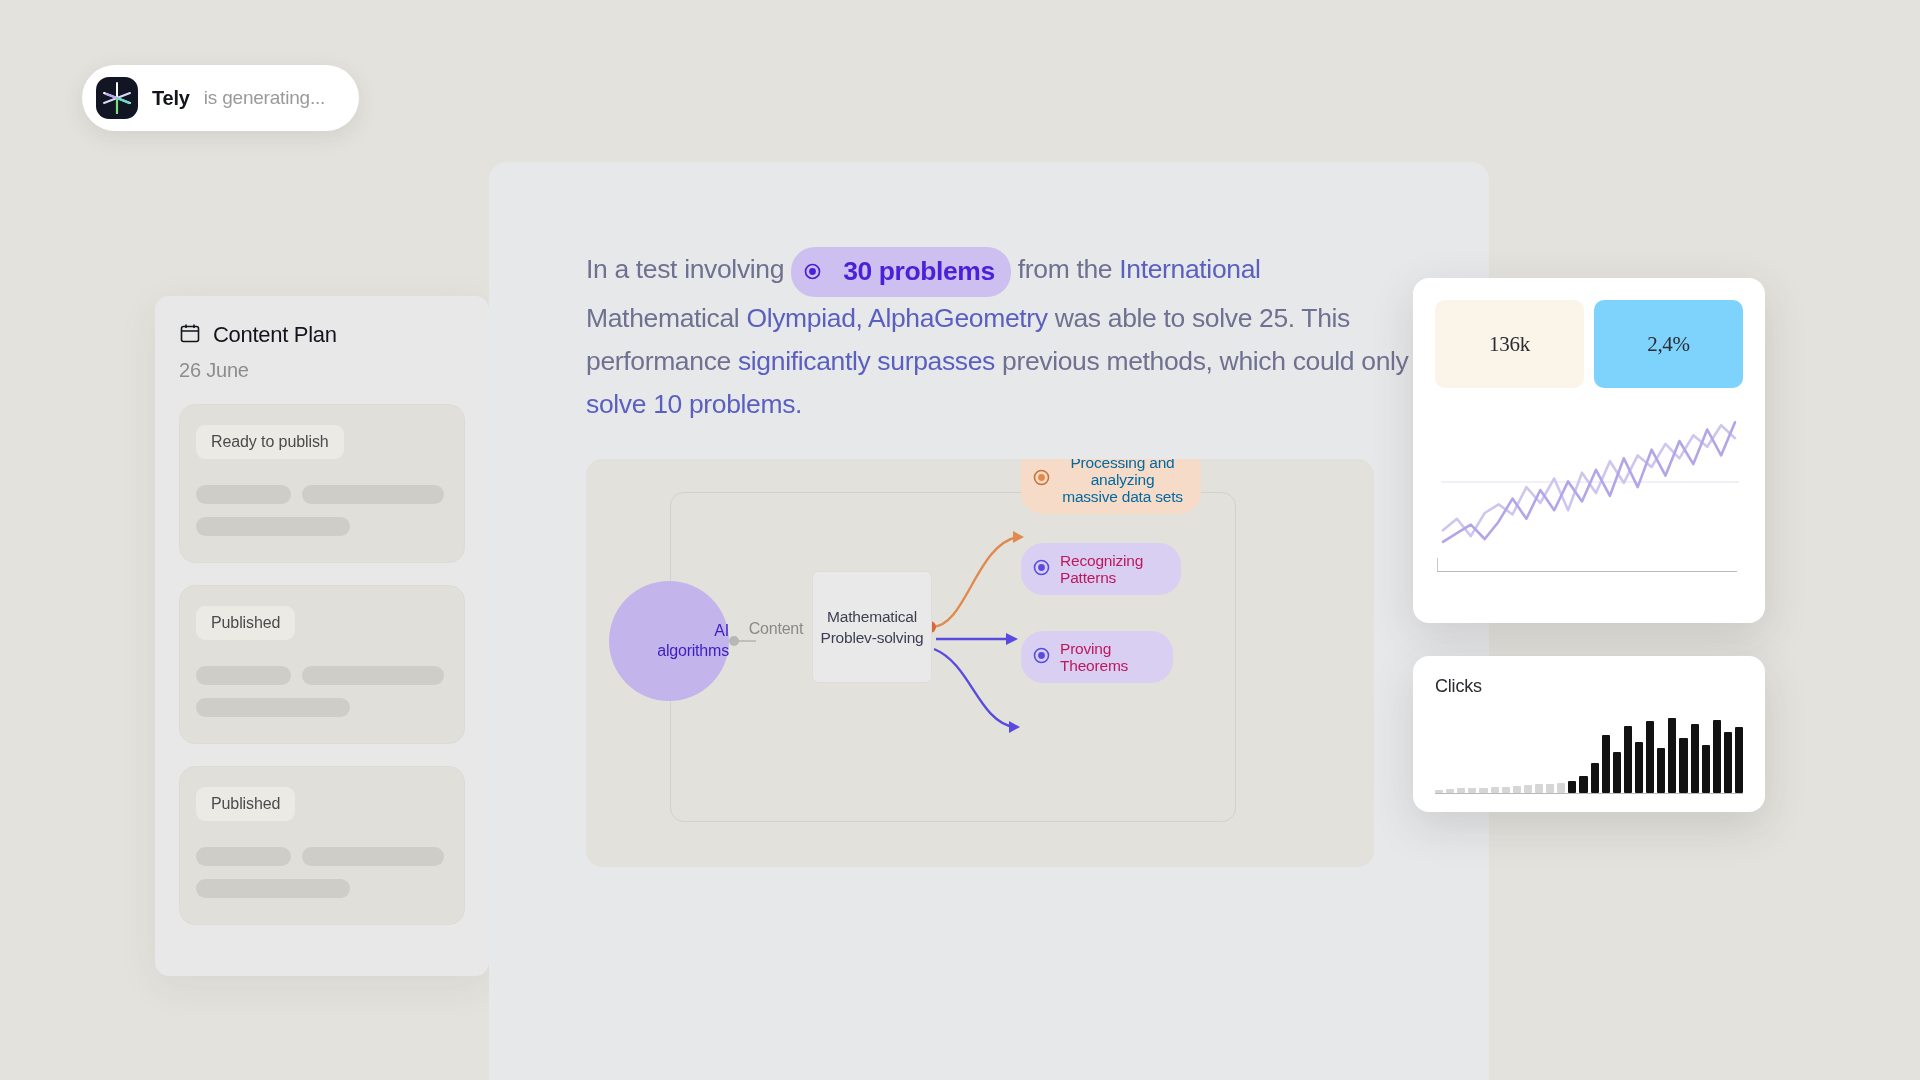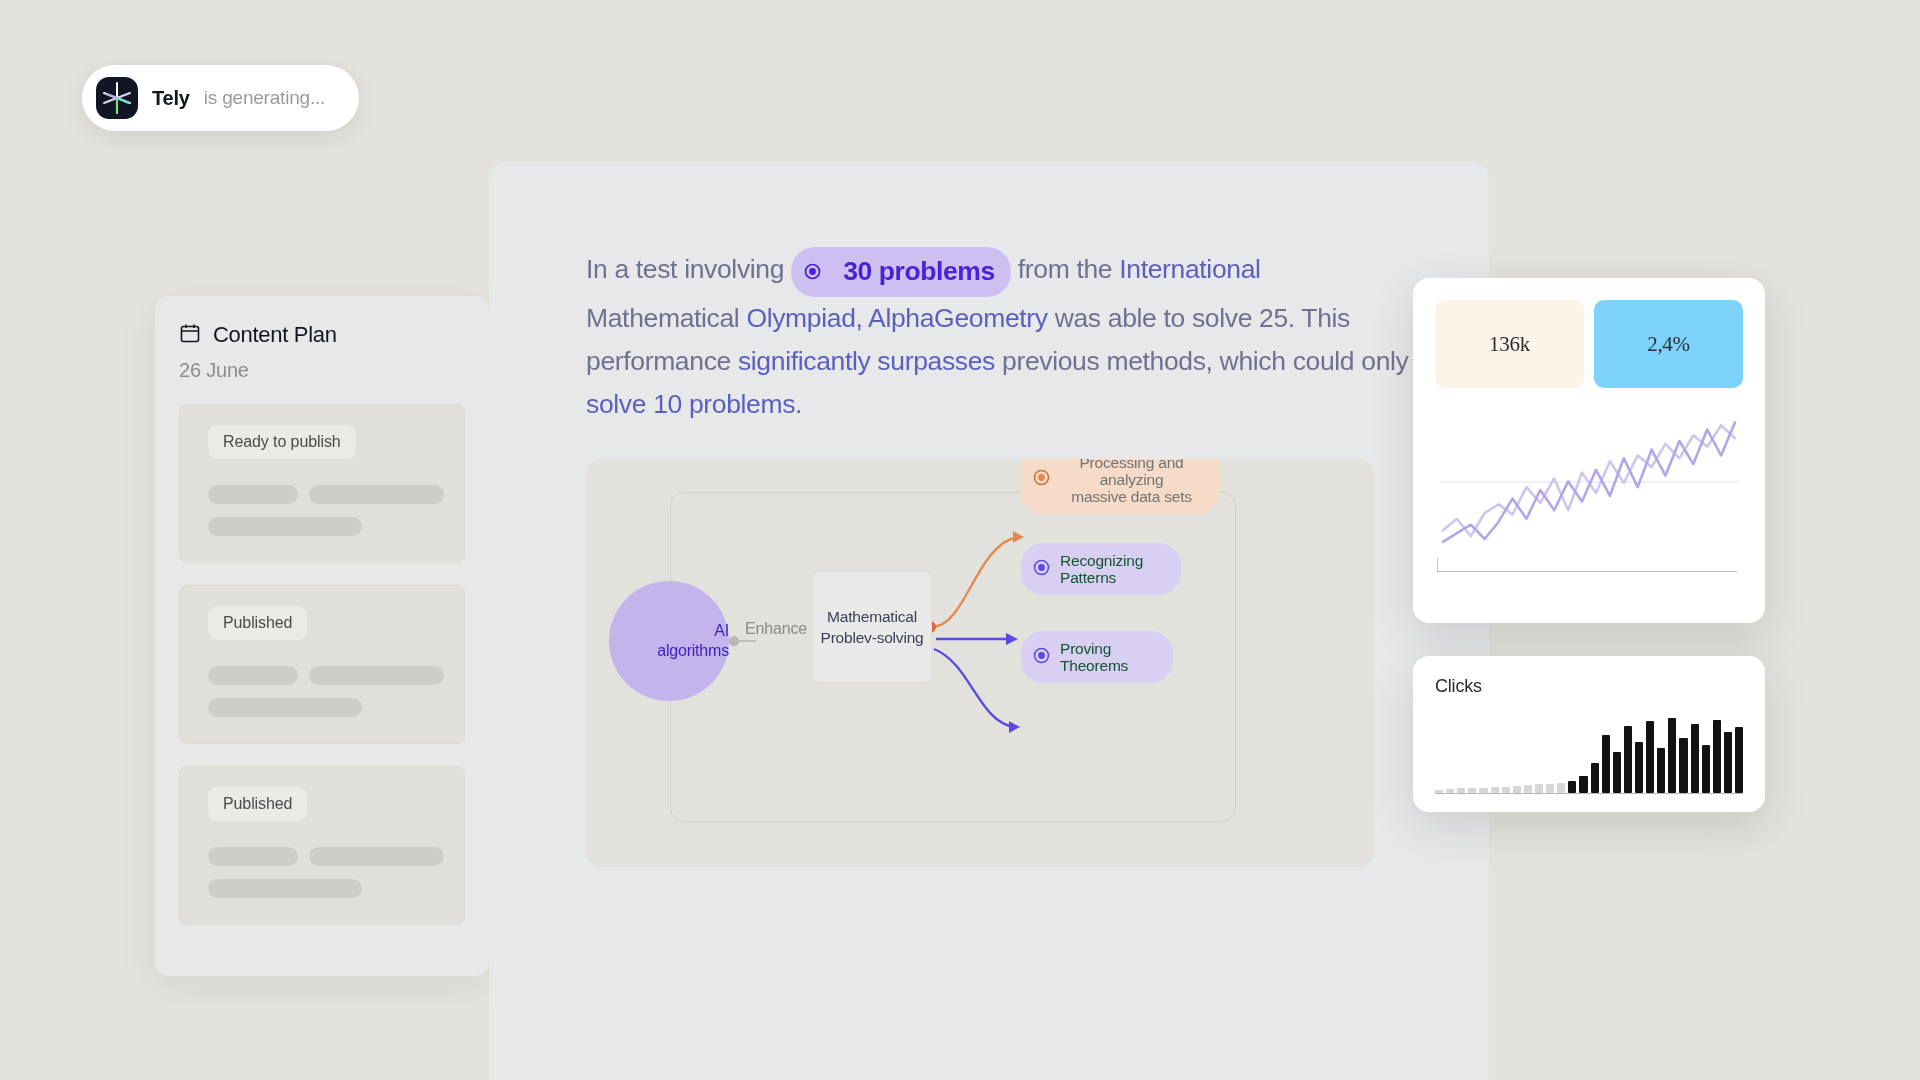--- a/index.html
+++ b/index.html
@@ -33,22 +33,22 @@
     position: absolute; left: 155px; top: 296px;
     width: 334px; height: 680px;
     background: #e8e8e8; border-radius: 14px;
     box-shadow: 0 10px 40px rgba(60,55,45,.07);
     padding: 26px 24px 0 24px; overflow: hidden;
   }
   .plan-head { display: flex; align-items: flex-start; gap: 12px; }
   .plan-title { font-size: 22px; color: #13151c; font-weight: 400; letter-spacing: -.3px; }
   .plan-date { font-size: 20px; color: #8d8d8d; margin-top: 11px; letter-spacing: -.2px; }
   .plan-item {
-    margin-top: 22px; background: #e0dfda; border-radius: 8px;
-    padding: 20px 20px 26px 28px; border: 1px solid #dcdbd6;
+    margin-top: 22px; background: #e0dfda; border-radius: 16px;
+    padding: 20px 20px 26px 16px; border: 1px solid #dcdbd6;
   }
   .chip {
     display: inline-block; background: #eceae5; border-radius: 9px;
     padding: 8px 15px; font-size: 16px; color: #4b4b4b; letter-spacing: -.1px;
   }
   .sk-row { display: flex; gap: 11px; margin-top: 26px; }
   .sk { height: 19px; border-radius: 10px; background: #cecdc8; }
   .sk-a { width: 116px; } .sk-b { width: 174px; } .sk-c { width: 154px; margin-top: 13px; }
 
   
@@ -93,22 +93,22 @@
     font-size: 15.5px; line-height: 21px; color: #3c3f52; text-align: center; letter-spacing: -.2px;
   }
   .edge-label {
     position: absolute; left: 150px; top: 161px; width: 80px;
     text-align: center; font-size: 16px; color: #8a8a88; letter-spacing: -.2px;
   }
   .leaf {
     position: absolute; display: flex; align-items: center; gap: 10px;
     border-radius: 22px; padding: 9px 16px 9px 12px; font-size: 15.5px; letter-spacing: -.2px;
   }
-  .leaf-orange { background: #f6dcc8; color: #737373; left: 435px; top: -14px; width: 198px; }
-  .leaf-purple { background: #d8cff3; color: #14532d; }
+  .leaf-orange { background: #f6dcc8; color: #0369a1; left: 435px; top: -14px; width: 180px; }
+  .leaf-purple { background: #d8cff3; color: #be185d; }
   .leaf-1 { left: 435px; top: 84px; width: 160px; }
   .leaf-2 { left: 435px; top: 172px; width: 152px; }
   .leaf-txt { line-height: 17px; }
   .dot-ic { flex: none; }
 
   
   .card-stats {
     position: absolute; left: 1413px; top: 278px; width: 352px; height: 345px;
     background: #ffffff; border-radius: 16px;
     box-shadow: 0 14px 44px rgba(70,65,55,.16);
@@ -250,21 +250,21 @@
       <polygon points="420,174 432,180 420,186" fill="#5a4be0"></polygon>
       <path d="M348 190 C 385 205, 392 262, 428 268" fill="none" stroke="#5a4be0" stroke-width="2.4"></path>
       <polygon points="423,262 434,268 423,274" fill="#5a4be0"></polygon>
     </svg>
 
     <div class="node-circle">
       <span>AI</span>
       <span>algorithms</span>
     </div>
 
-    <div class="edge-label">Enhance</div>
+    <div class="edge-label">Content</div>
 
     <div class="node-box">
       <span>Mathematical</span>
       <span>Problev-solving</span>
     </div>
 
     <div class="leaf leaf-orange">
       <span class="dot-ic">
         <svg width="17" height="17" viewBox="0 0 17 17">
             <circle cx="8.5" cy="8.5" r="7" fill="none" stroke="#c97434" stroke-width="1.6"></circle>

